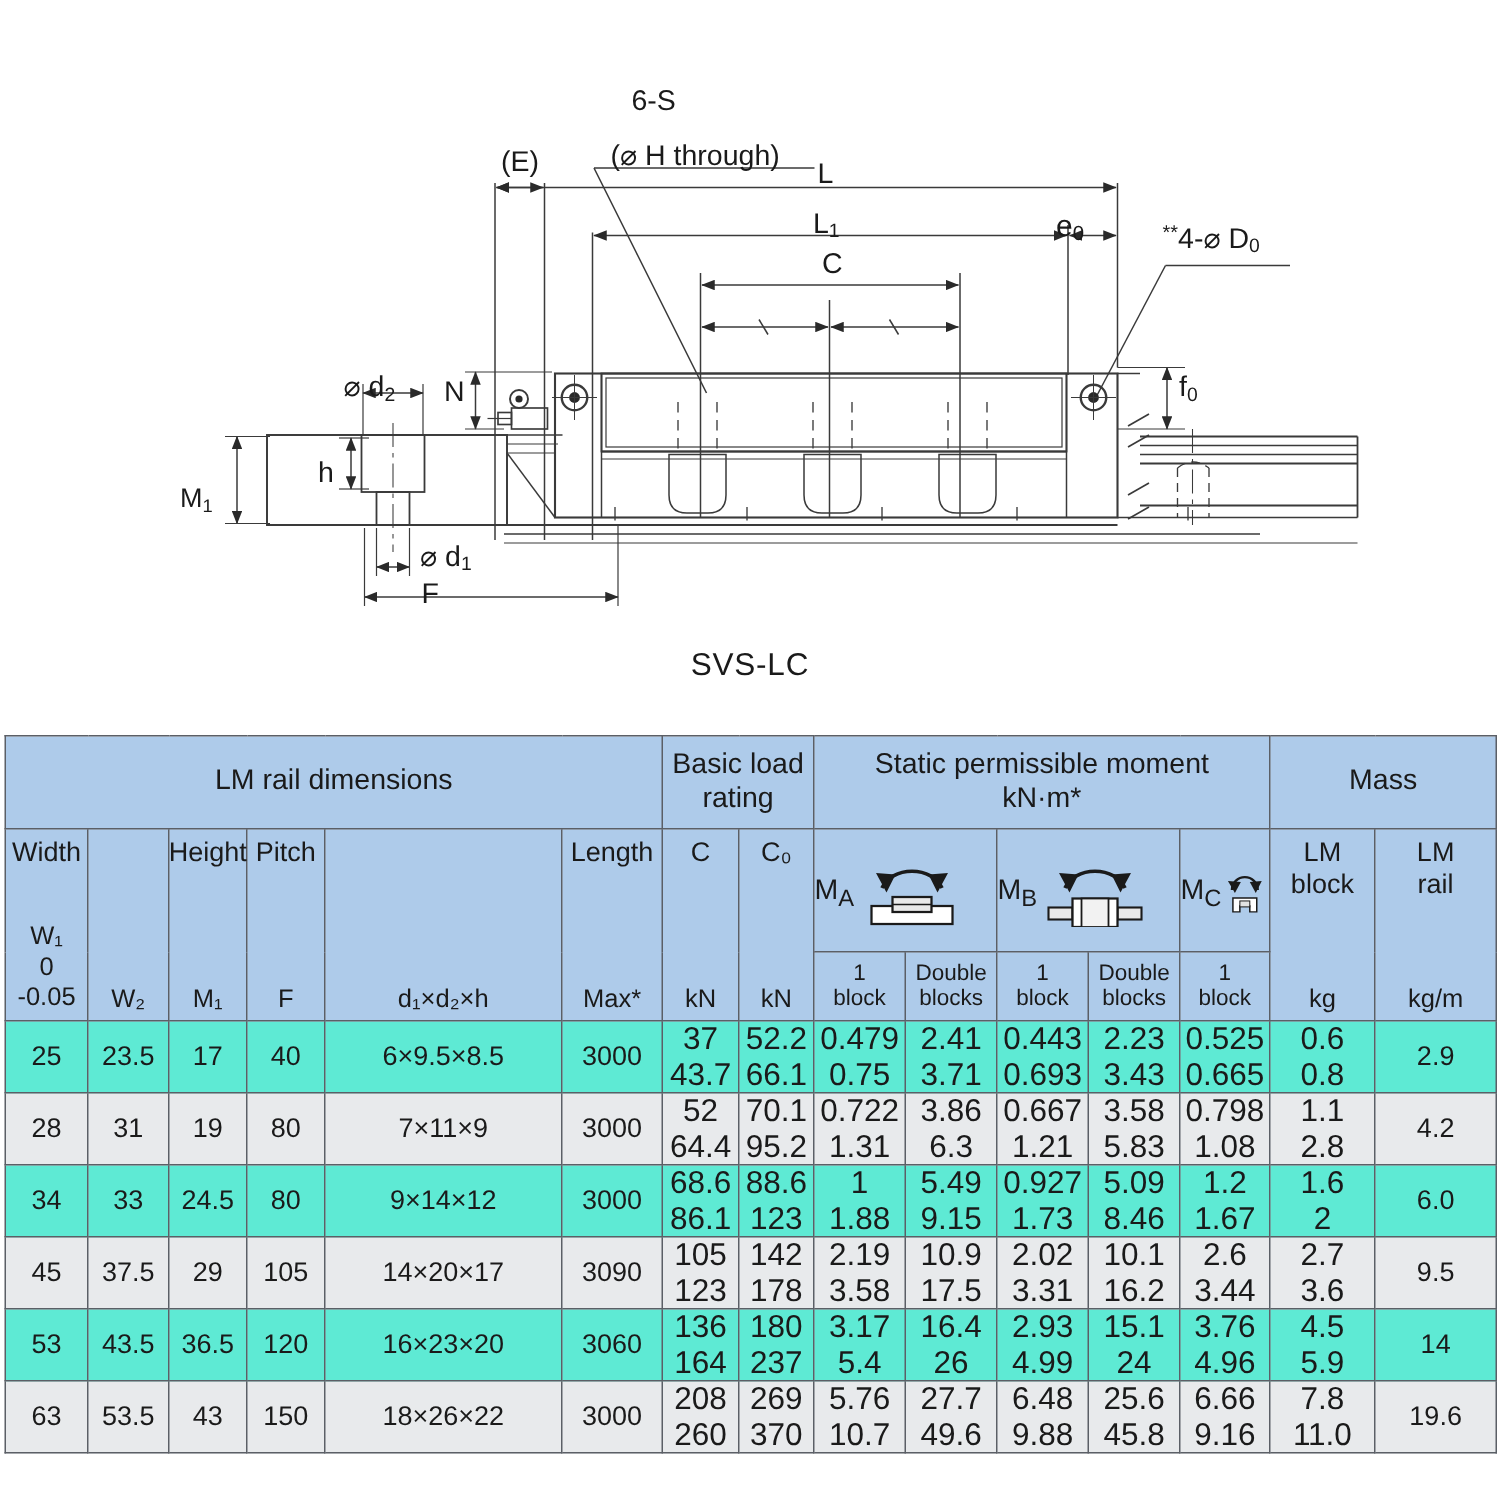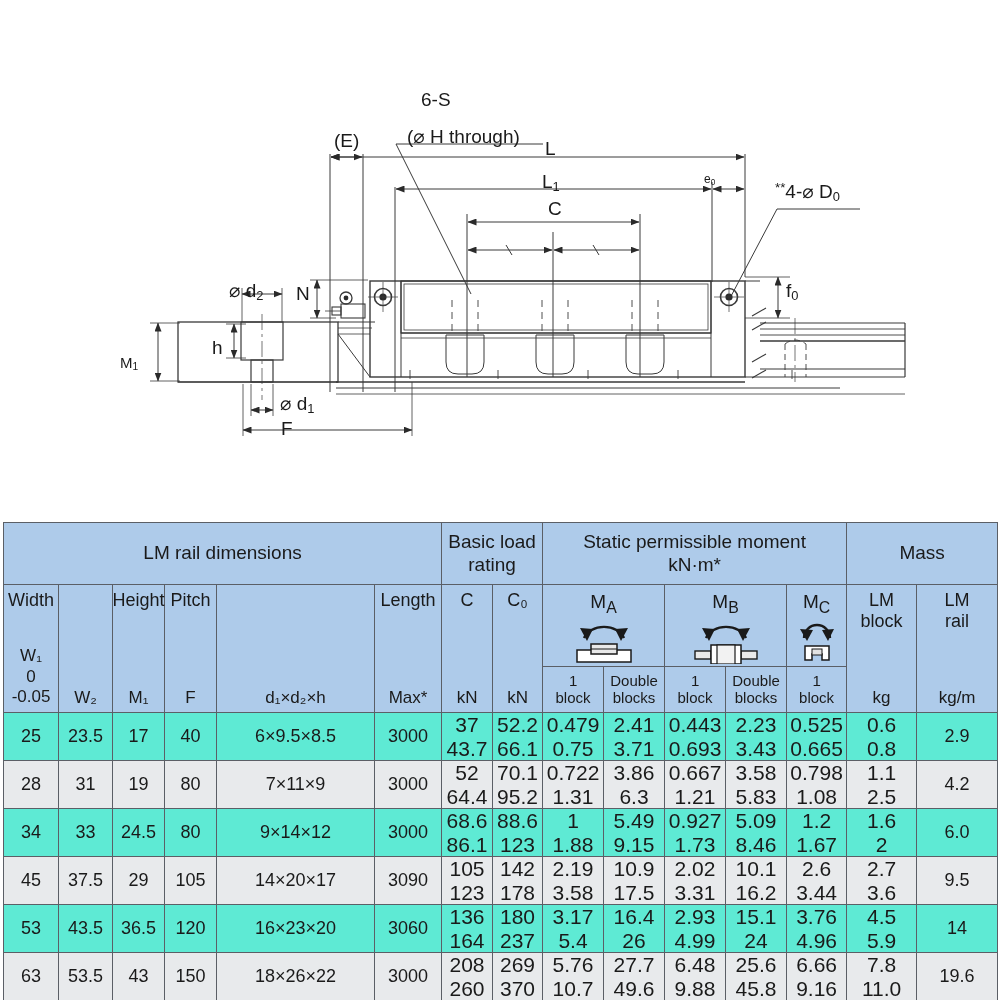--- a/index.html
+++ b/index.html
@@ -7,21 +7,21 @@
     margin: 0; padding: 0;
     width: 1000px; height: 1000px;
     background: #ffffff;
     font-family: "Liberation Sans", sans-serif;
     color: #1a1a1a;
     overflow: hidden;
   }
   #page { position: relative; width: 1000px; height: 1000px; }
 
   
-  #drawing { position: relative; width: 1000px; height: 490px; margin-top: 32px; }
+  #drawing { position: relative; width: 1000px; height: 490px; }
   #drawing svg { position: absolute; left: 0; top: 0; }
 
   .lbl {
     position: absolute;
     font-family: "Liberation Sans", sans-serif;
     color: #1a1a1a;
     white-space: nowrap;
     line-height: 1;
   }
   .lbl sub { font-size: 0.68em; vertical-align: baseline; position: relative; top: 0.22em; }
@@ -58,22 +58,22 @@
   .hdr-sym { height: 128px; line-height: 1.15; font-size: 18px; }
   .hdr-sub { height: 46px; font-size: 15px; line-height: 1.12; }
 
   .symwrap { display: flex; flex-direction: column; justify-content: space-between;
              height: 100%; padding: 5px 2px 4px; align-items: center; }
   .symtop { font-size: 18px; }
   .symbot { font-size: 17px; }
   .sym-icon { margin: 2px 0; }
 
   .mom-head { padding: 0; height: 82px; vertical-align: top; }
-  .mom-inner { display: flex; flex-direction: column; align-items: center;
-               justify-content: flex-end; height: 100%; padding-top: 5px; }
+  .mom-inner { display: flex; flex-direction: row; align-items: center;
+               justify-content: flex-start; height: 100%; padding-top: 5px; }
   .mom-name { font-size: 19px; margin-bottom: 1px; }
 
   tbody td { height: 47px; font-size: 18px; }
   tbody tr.odd td { background: #5eead4; }
   tbody tr.even td { background: #e8eaec; }
   .two-line { line-height: 1.12; font-size: 21px; }
   .two-line span { display: block; }
 </style>
 </head>
 <body>
@@ -241,38 +241,39 @@
     <div class="lbl" style="left:407px; top:95px; font-size:19px;">(⌀ H through)</div>
 
     <div class="lbl" style="left:334px; top:99px; font-size:19px;">(E)</div>
 
     <div class="lbl" style="left:545px; top:107px; font-size:19px;">L</div>
 
     <div class="lbl" style="left:542px; top:140px; font-size:19px;">L<sub>1</sub></div>
 
     <div class="lbl" style="left:548px; top:167px; font-size:19px;">C</div>
 
-    <div class="lbl" style="left:704px; top:141px; font-size:12px;">e<sub>0</sub></div>
+    <div class="lbl" style="left:704px; top:141px; font-size:20px;">e<sub>0</sub></div>
 
     <div class="lbl" style="left:775px; top:150px; font-size:19px;"><sup>**</sup>4-⌀ D<sub>0</sub></div>
 
     <div class="lbl" style="left:786px; top:249px; font-size:19px;">f<sub>0</sub></div>
 
     <div class="lbl" style="left:229px; top:249px; font-size:19px;">⌀ d<sub>2</sub></div>
 
     <div class="lbl" style="left:296px; top:252px; font-size:19px;">N</div>
 
-    <div class="lbl" style="left:120px; top:323px; font-size:15px;">M<sub>1</sub></div>
+    <div class="lbl" style="left:120px; top:323px; font-size:18px;">M<sub>1</sub></div>
 
     <div class="lbl" style="left:212px; top:306px; font-size:19px;">h</div>
 
     <div class="lbl" style="left:280px; top:362px; font-size:19px;">⌀ d<sub>1</sub></div>
 
     <div class="lbl" style="left:281px; top:387px; font-size:19px;">F</div>
 
+    <div id="model-label">SVS-LC</div>
   </div>
 
   <table id="spec-table">
     <colgroup>
       <col style="width:55px">
         <col style="width:54px">
         <col style="width:52px">
       <col style="width:52px">
         <col style="width:158px">
         <col style="width:67px">
@@ -514,21 +515,21 @@
           <td class="two-line">
             <span>3.58</span>
             <span>5.83</span>
           </td>
           <td class="two-line">
             <span>0.798</span>
             <span>1.08</span>
           </td>
           <td class="two-line">
             <span>1.1</span>
-            <span>2.5</span>
+            <span>2.8</span>
           </td>
           <td>4.2</td>
         </tr>
         <tr class="odd">
           <td>34</td>
           <td>33</td>
           <td>24.5</td>
           <td>80</td>
           <td>9×14×12</td>
           <td>3000</td>

